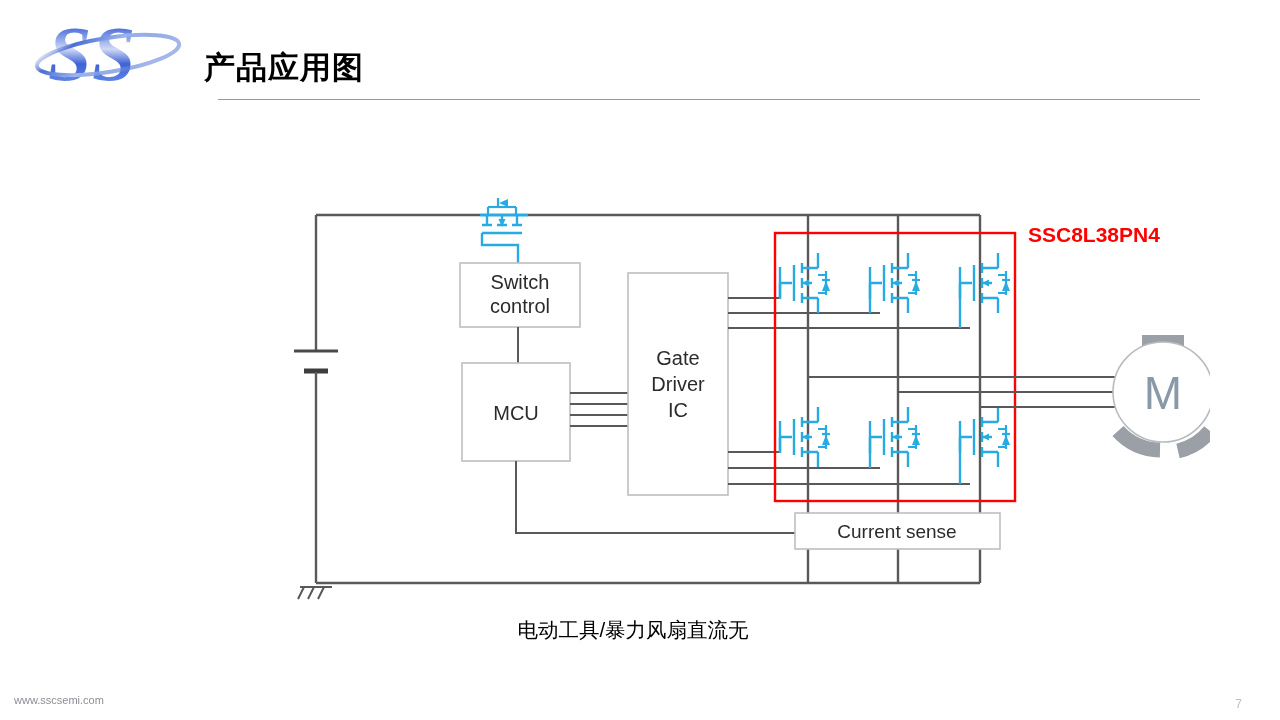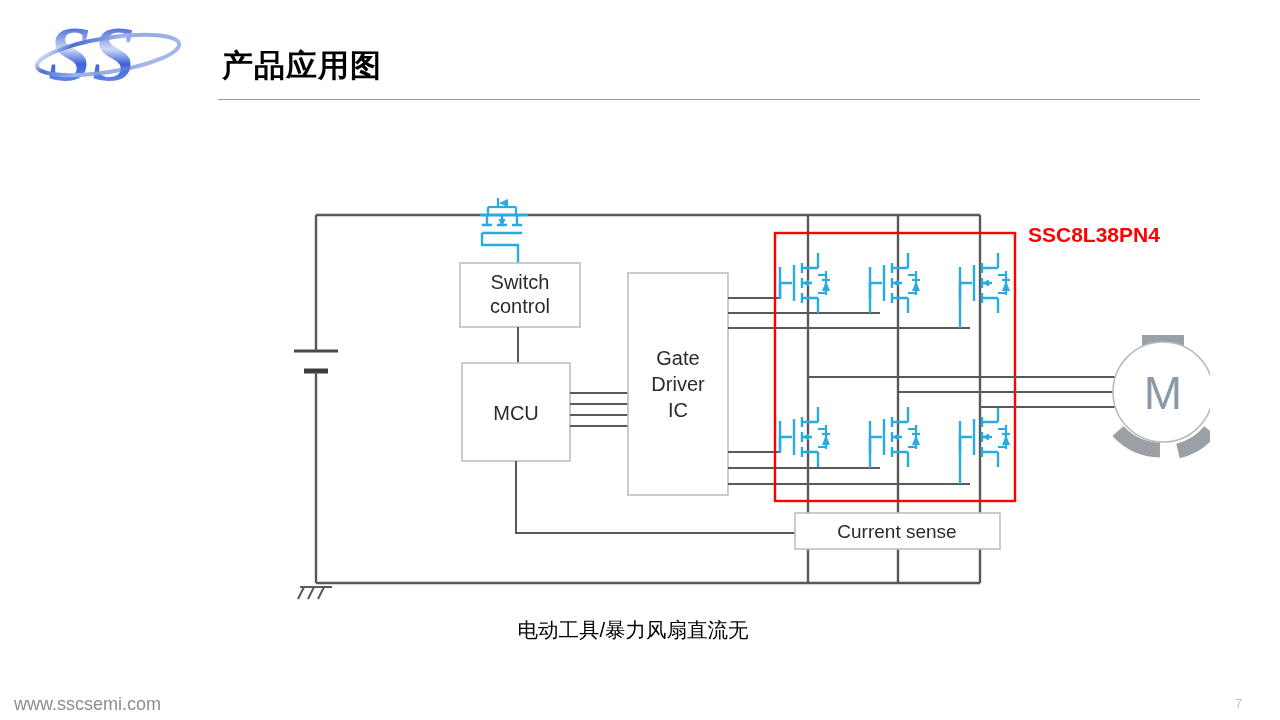--- a/index.html
+++ b/index.html
@@ -8,45 +8,44 @@
     background:#ffffff;
     font-family:"Liberation Sans","DejaVu Sans",sans-serif;
     overflow:hidden;
     position:relative;
   }
   .slide{position:absolute;inset:0;}
 
   
   .logo{position:absolute;left:30px;top:8px;width:180px;height:92px;}
   .title{
-    position:absolute;left:222px;top:52px;
+    position:absolute;left:204px;top:52px;
     font-size:31px;font-weight:bold;color:#000;
     letter-spacing:1px;line-height:1;
     white-space:nowrap;
-    font-family:Liberation Mono, monospace;
   }
   .title-rule{
     position:absolute;left:218px;top:99px;width:982px;height:1px;
     background:#9a9a9a;
   }
 
   
   .diagram{position:absolute;left:280px;top:185px;width:930px;height:430px;}
 
   
   .caption{
     position:absolute;left:0;top:615px;width:1266px;
     text-align:center;color:#000;font-size:20.5px;line-height:29px;
   }
   .caption div{white-space:nowrap;}
 
   
   .footer-url{
     position:absolute;left:14px;top:694px;
-    font-size:18px;color:#8c8c96;
+    font-size:11px;color:#8c8c96;
   }
   .footer-page{
     position:absolute;right:38px;top:697px;
     font-size:12px;color:#b9bec8;
   }
 </style>
 </head>
 <body>
 
 <div class="slide">

